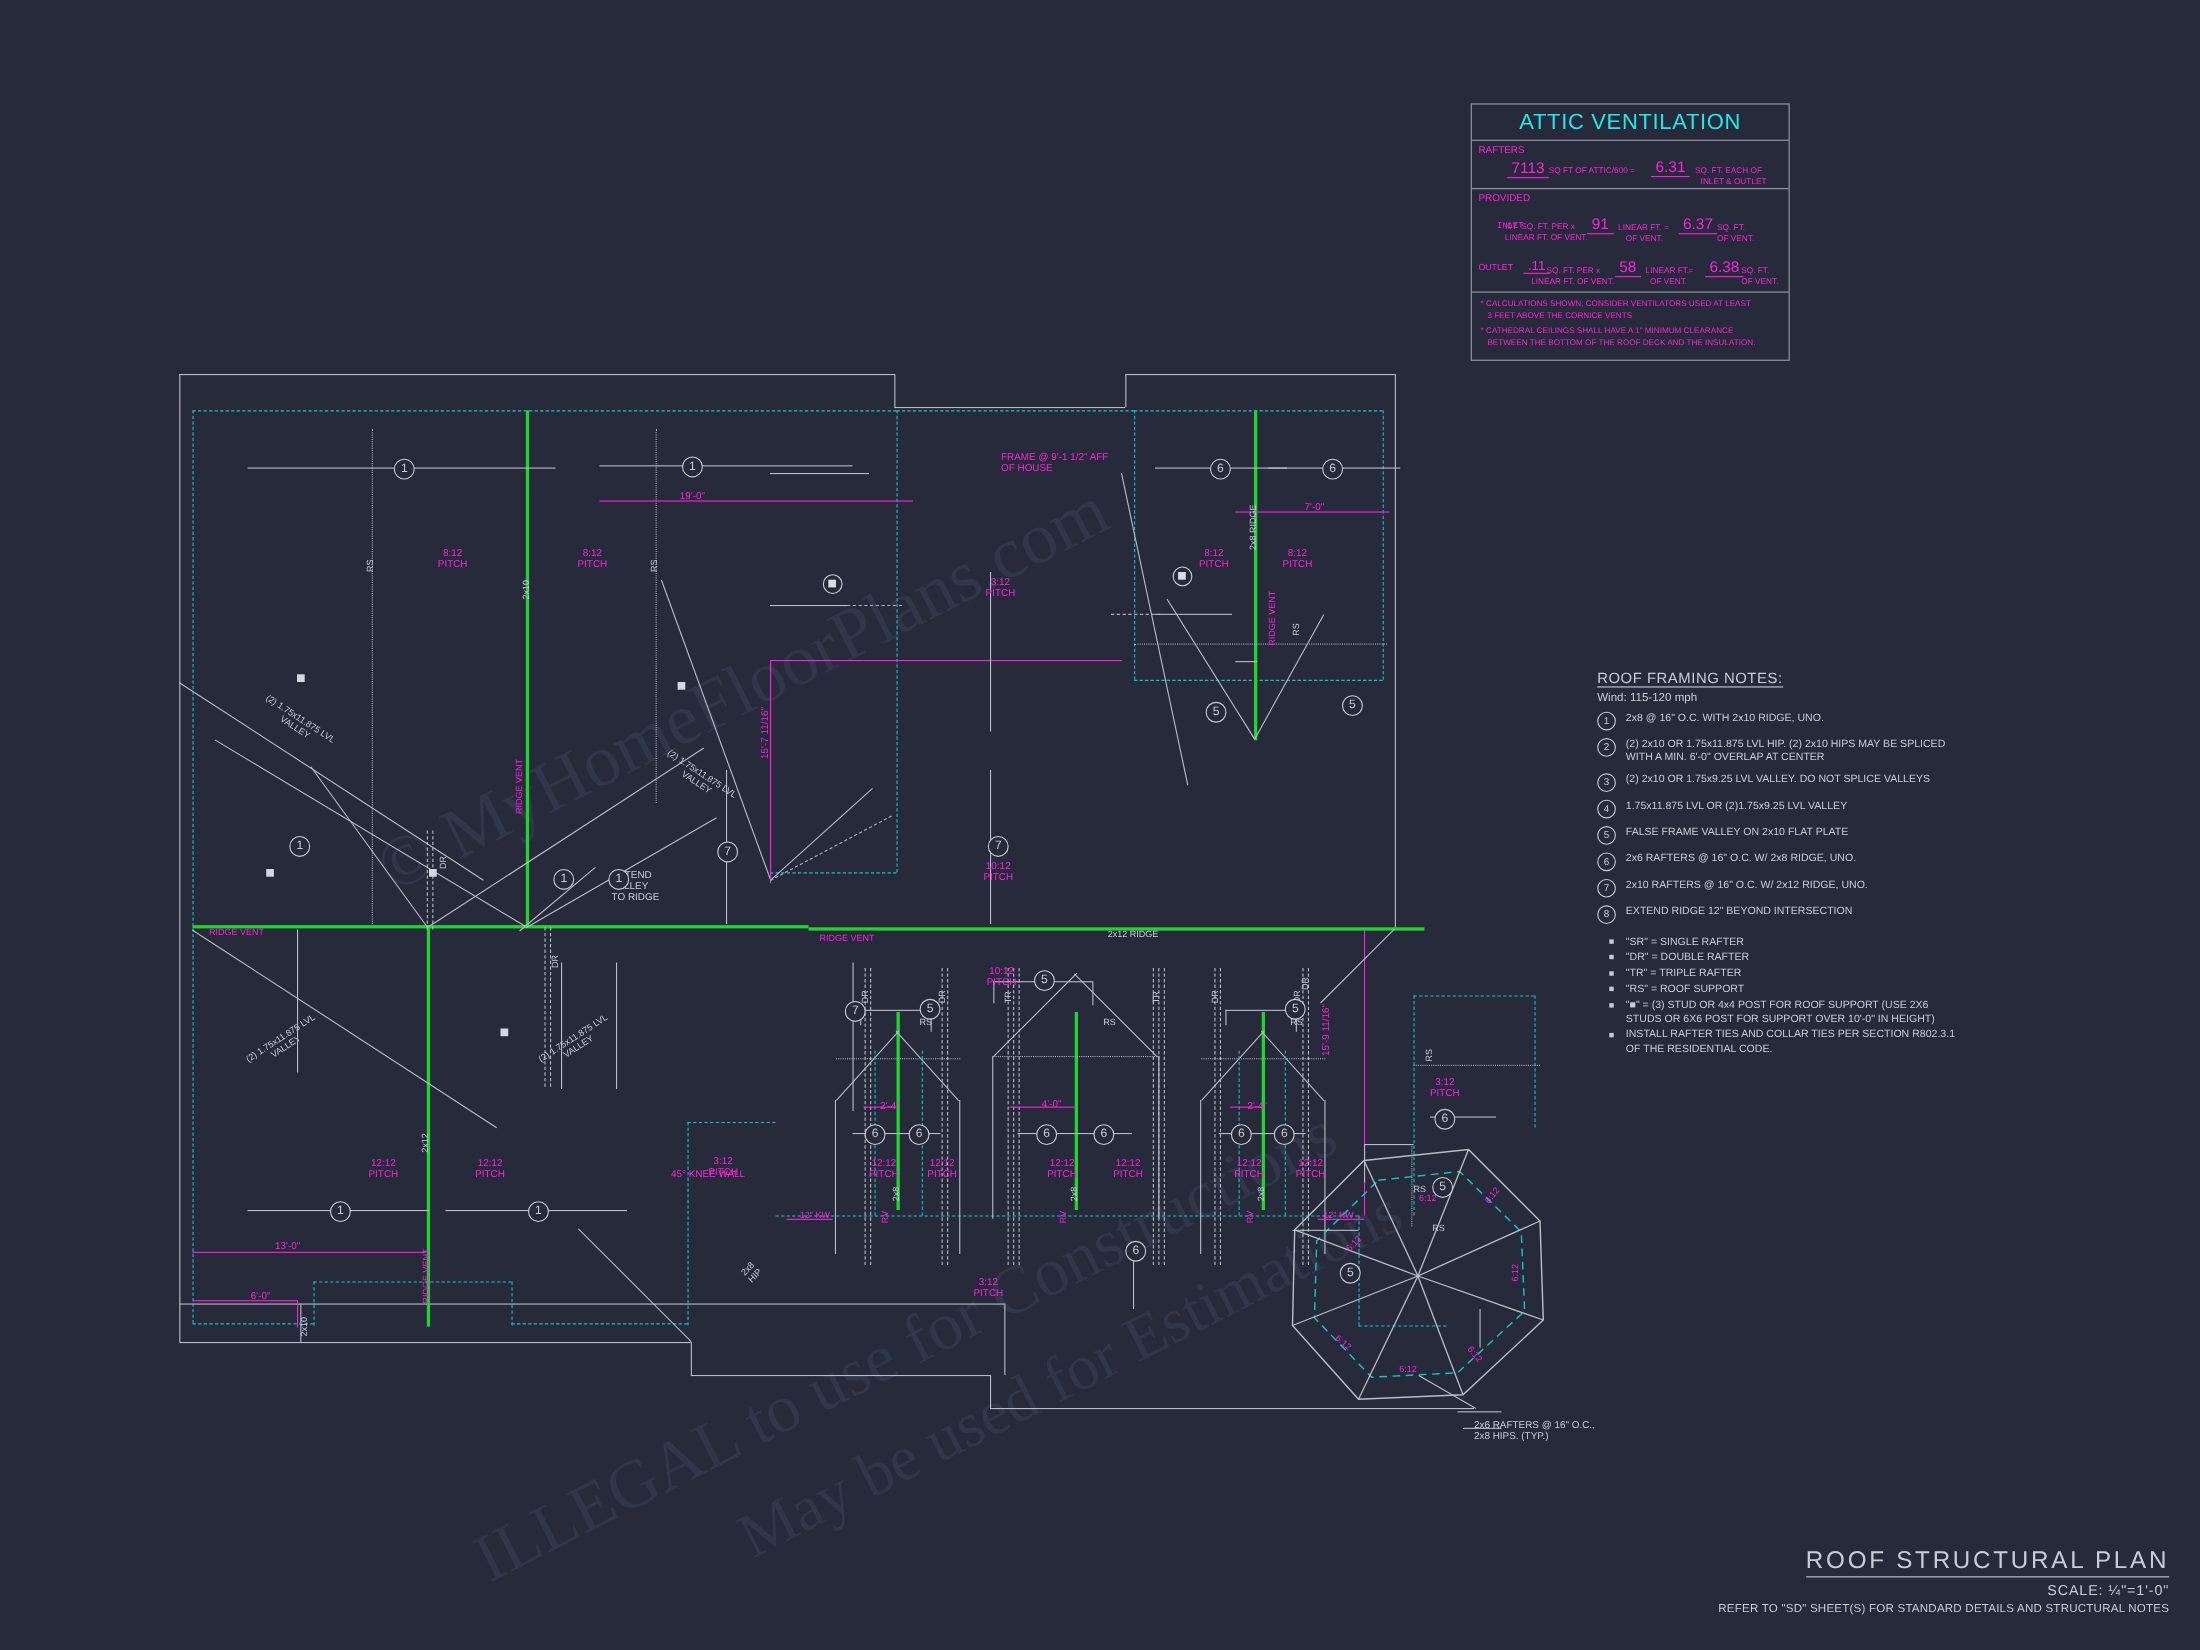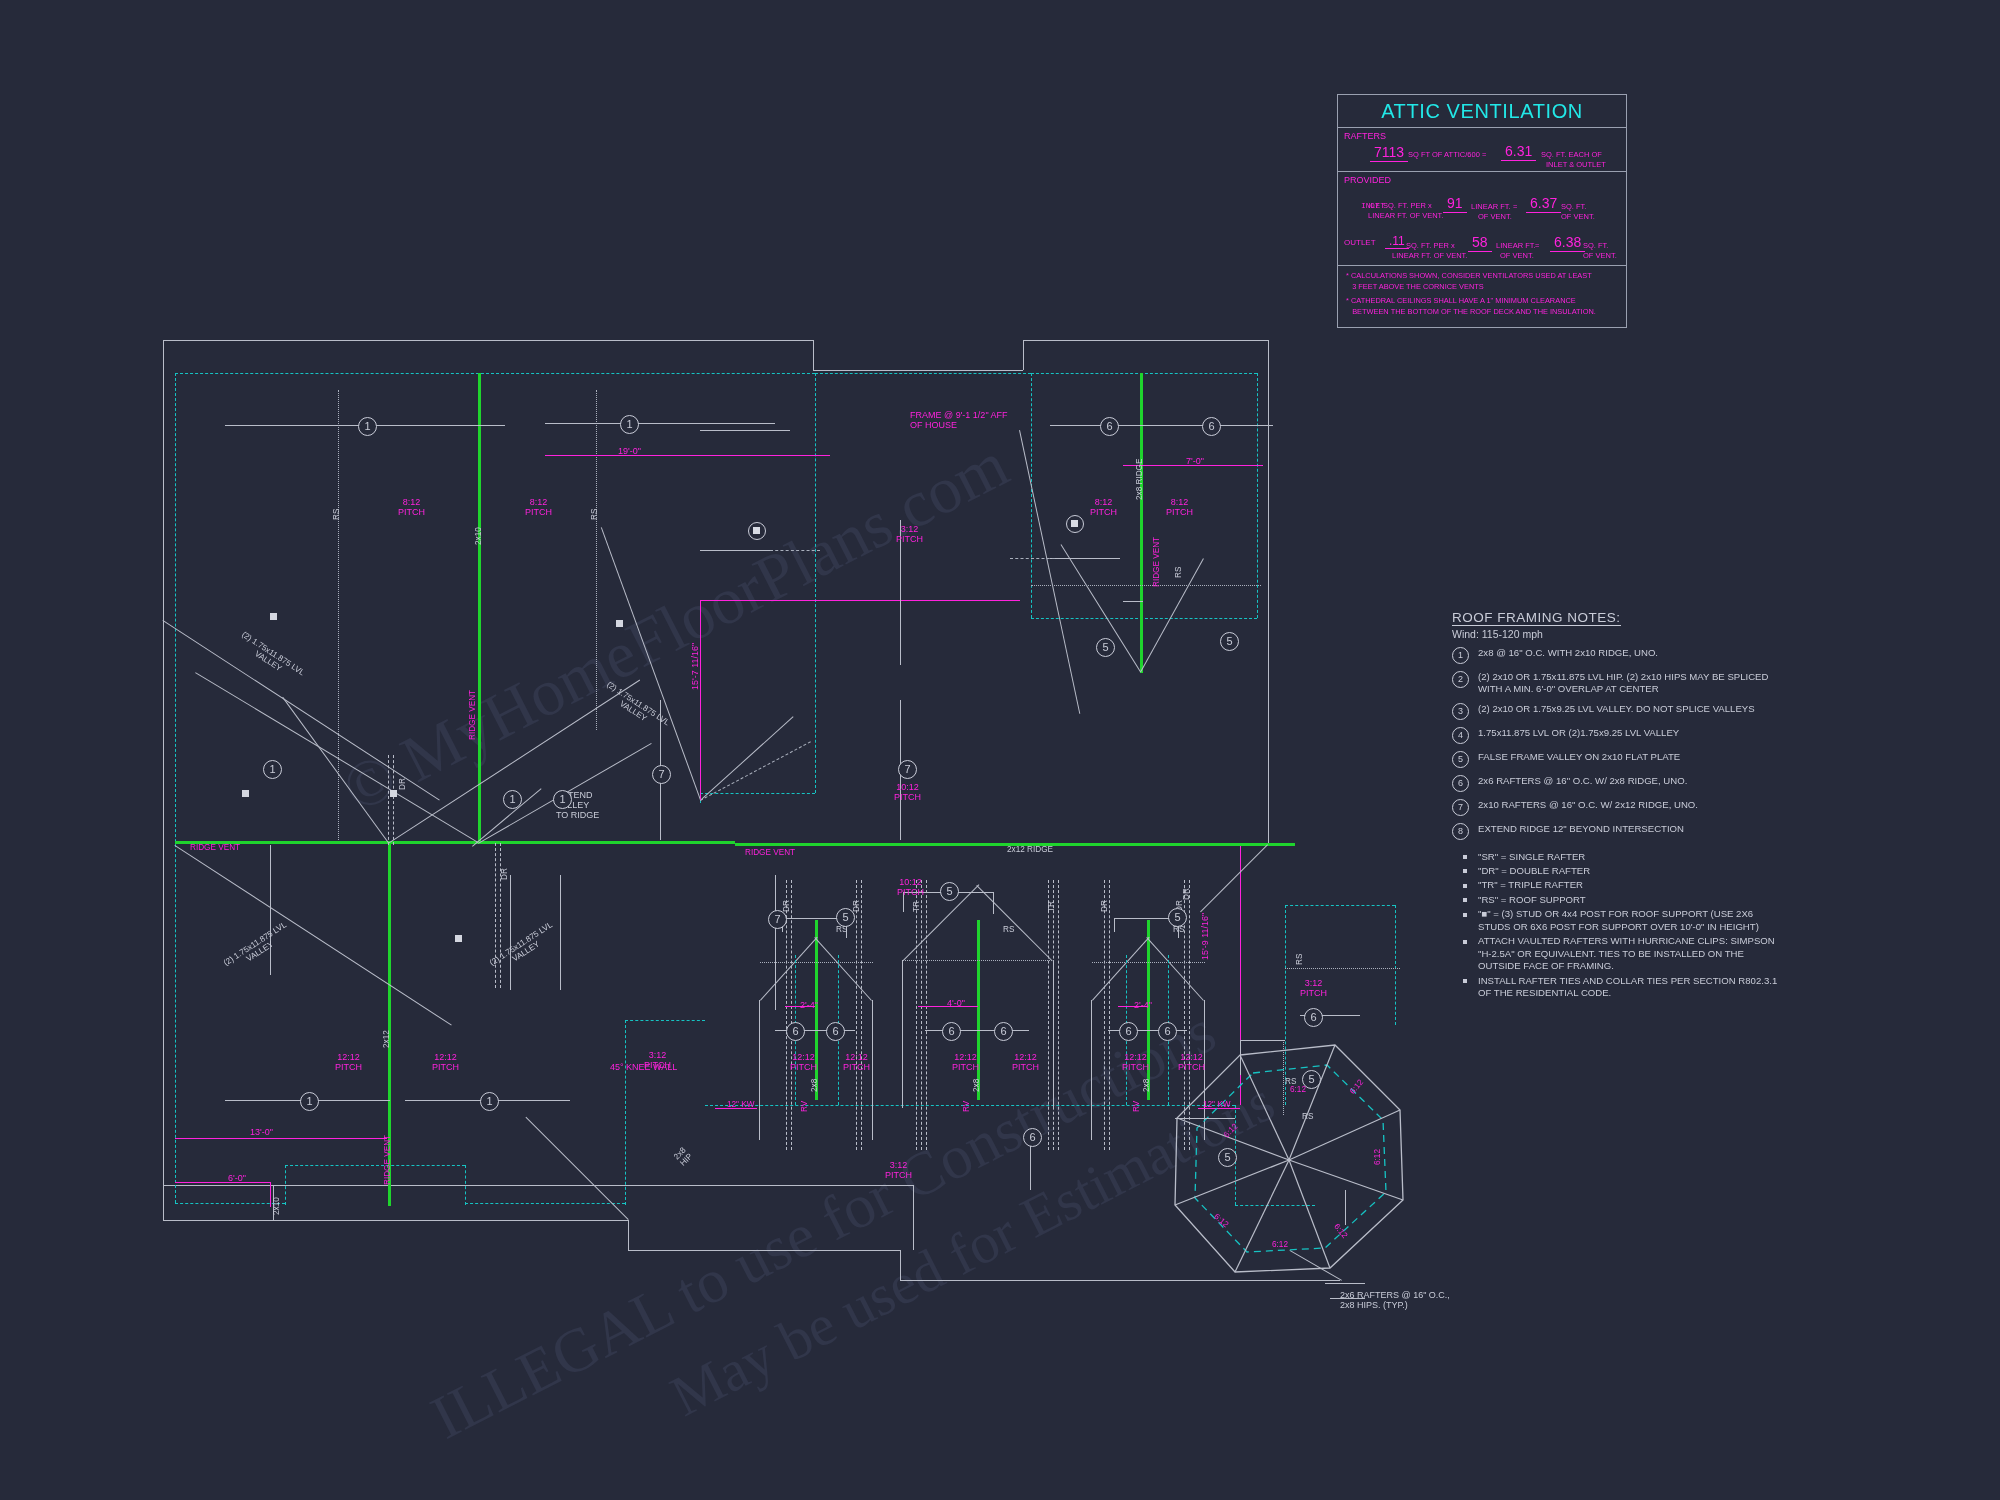--- a/index.html
+++ b/index.html
@@ -185,29 +185,30 @@
         <div class="brow">
           <div class="bdot"><b></b></div>
           <div>"RS" = ROOF SUPPORT</div>
         </div>
         <div class="brow">
           <div class="bdot"><b></b></div>
           <div>"■" = (3) STUD OR 4x4 POST FOR ROOF SUPPORT (USE 2X6 STUDS OR 6X6 POST FOR SUPPORT OVER 10'-0" IN HEIGHT)</div>
         </div>
         <div class="brow">
           <div class="bdot"><b></b></div>
-          <div>ATTACH VAULTED RAFTERS WITH HURRICANE CLIPS: SIMPSON "H-2.5A" OR EQUIVALENT. TIES TO BE INSTALLED ON THE OUTSIDE FACE OF FRAMING.</div>
-        </div>
-        <div class="brow">
-          <div class="bdot"><b></b></div>
           <div>INSTALL RAFTER TIES AND COLLAR TIES PER SECTION R802.3.1 OF THE  RESIDENTIAL CODE.</div>
         </div>
       </div>
   </div>
 
+  <div id="title">
+    <div class="t1">ROOF STRUCTURAL PLAN</div>
+    <div class="t2">SCALE: ¼"=1'-0"</div>
+    <div class="t3">REFER TO "SD" SHEET(S) FOR STANDARD DETAILS AND STRUCTURAL NOTES</div>
+  </div>
 
   <div id="geom">
 
     <div class="ln v" style="left:163px;top:340px;height:880px;"></div>
     <div class="ln h" style="left:163px;top:340px;width:650px;"></div>
     <div class="ln v" style="left:813px;top:340px;height:30px;"></div>
     <div class="ln h" style="left:813px;top:370px;width:210px;"></div>
     <div class="ln v" style="left:1023px;top:340px;height:30px;"></div>
     <div class="ln h" style="left:1023px;top:340px;width:245px;"></div>
     <div class="ln v" style="left:1268px;top:340px;height:505px;"></div>

